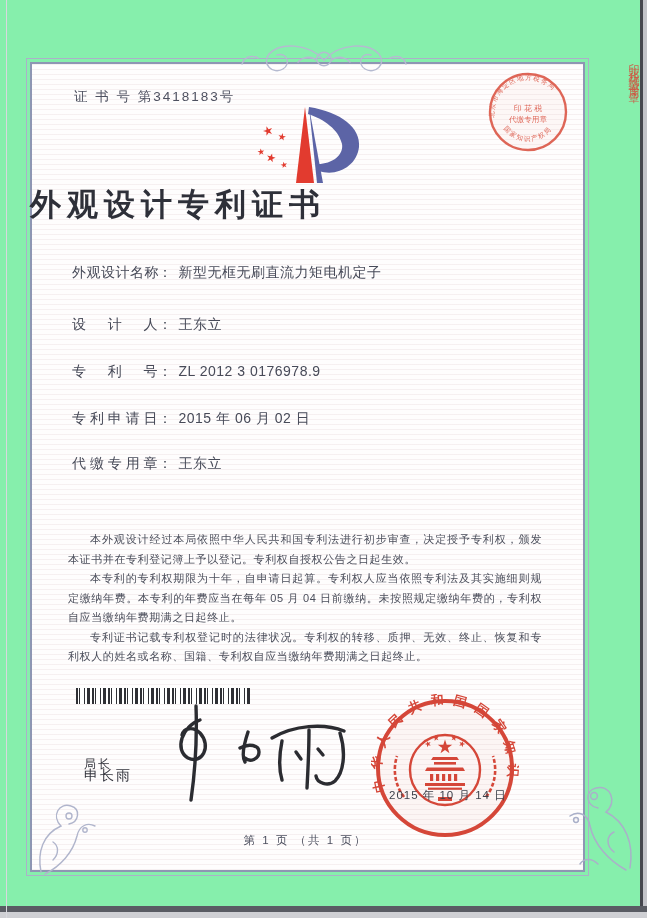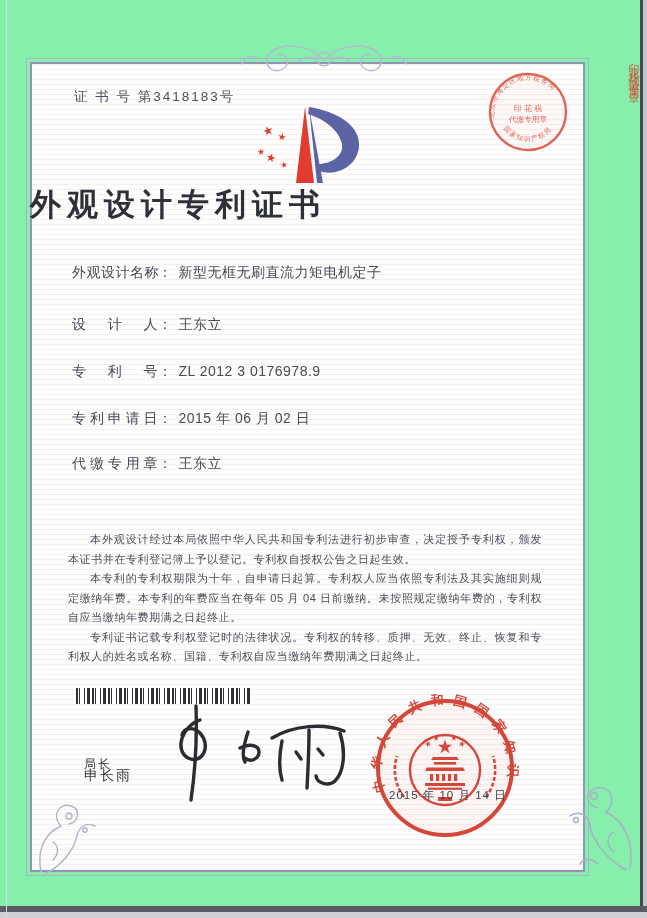--- a/index.html
+++ b/index.html
@@ -223,14 +223,15 @@
       <rect x="54" y="89" width="40" height="3"></rect>
       <rect x="57" y="93.6" width="34" height="2.2"></rect>
       <rect x="67" y="103" width="14" height="4"></rect>
       <path d="M33,103 A 45,45 0 0 1 26,62" fill="none" stroke="#d23a2b" stroke-width="2.6" stroke-dasharray="4 2"></path>
       <path d="M115,103 A 45,45 0 0 0 122,62" fill="none" stroke="#d23a2b" stroke-width="2.6" stroke-dasharray="4 2"></path>
     </g>
   </svg>
 
   <div class="seal-date">2015 年 10 月 14 日</div>
 
+  <div class="footer">第 1 页 （共 1 页）</div>
 
 </div>
 
 </body></html>

